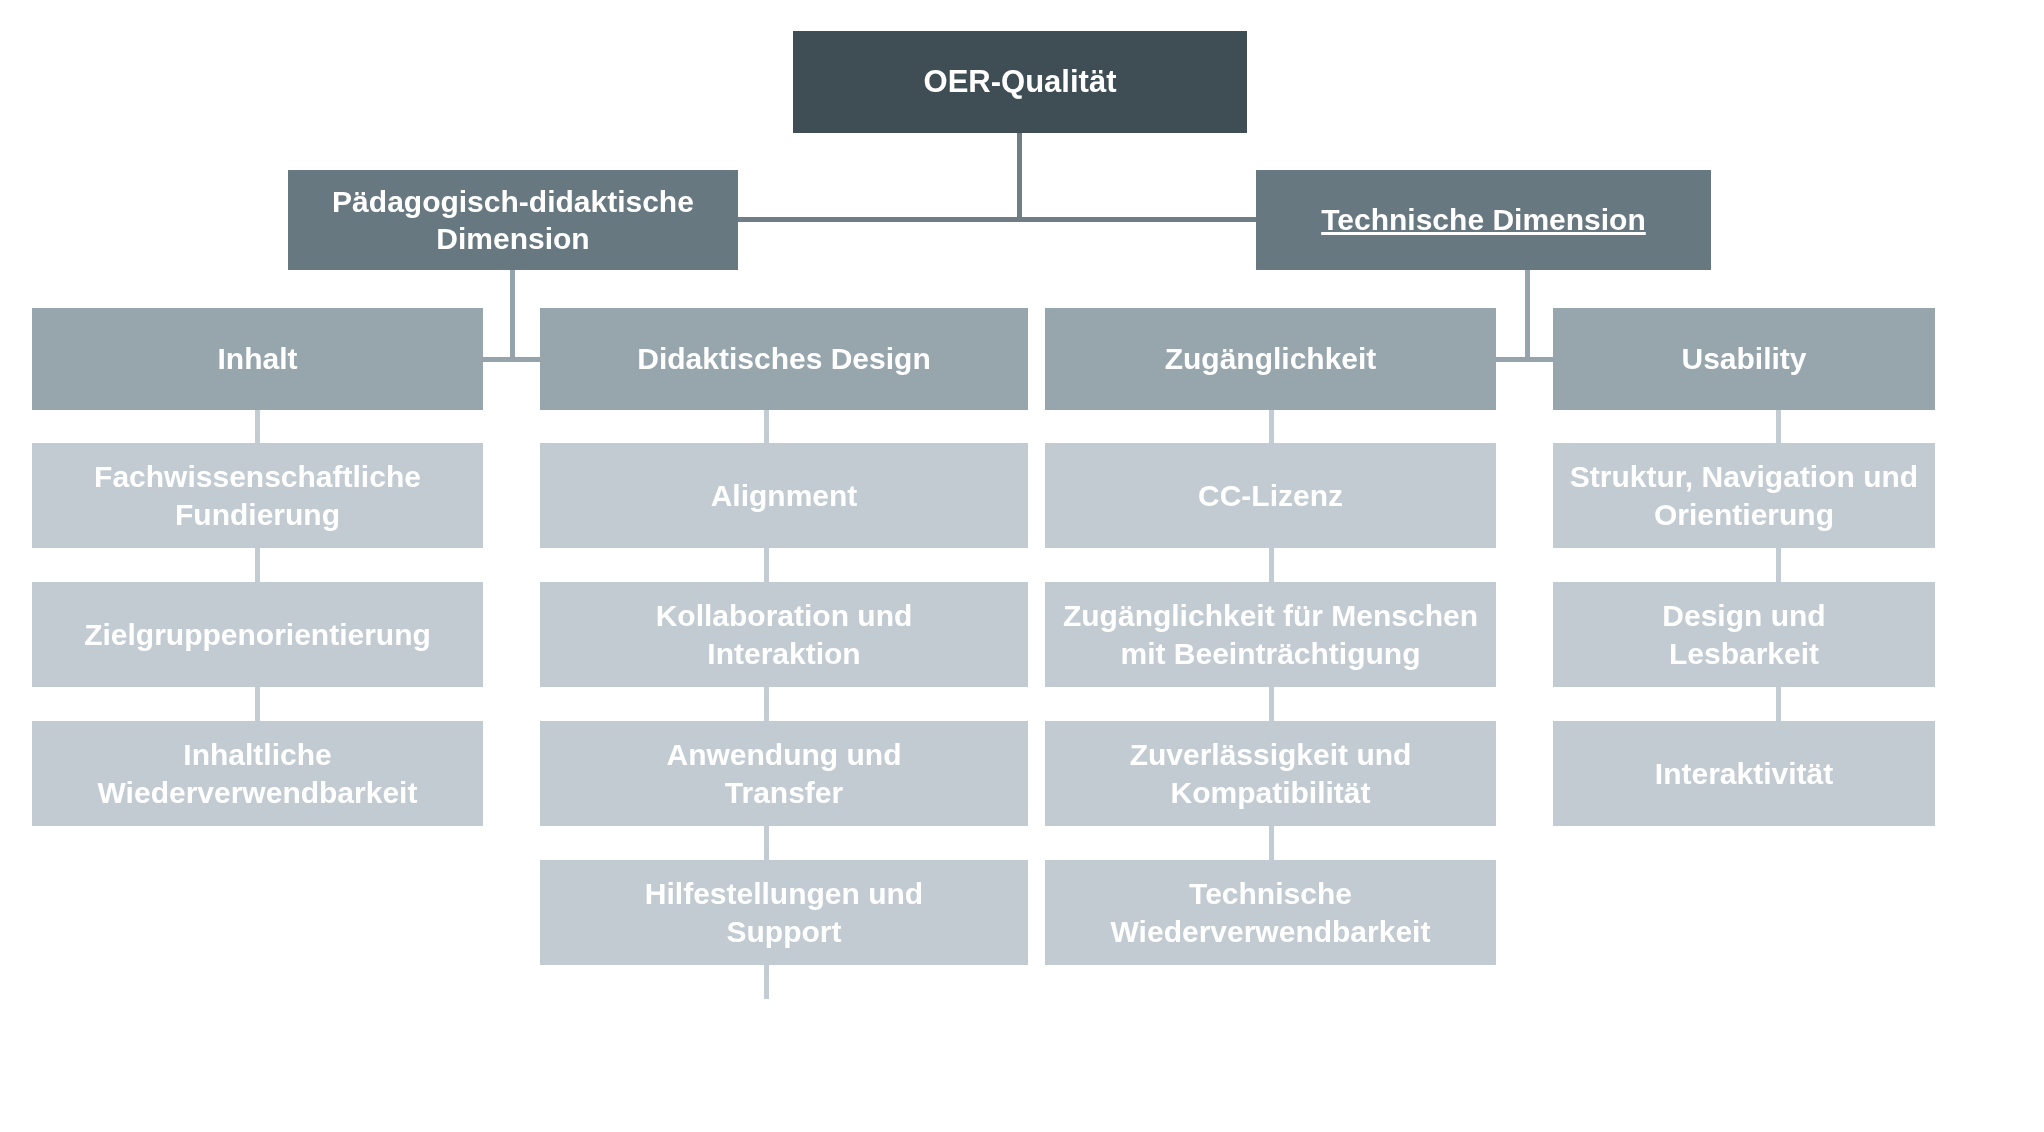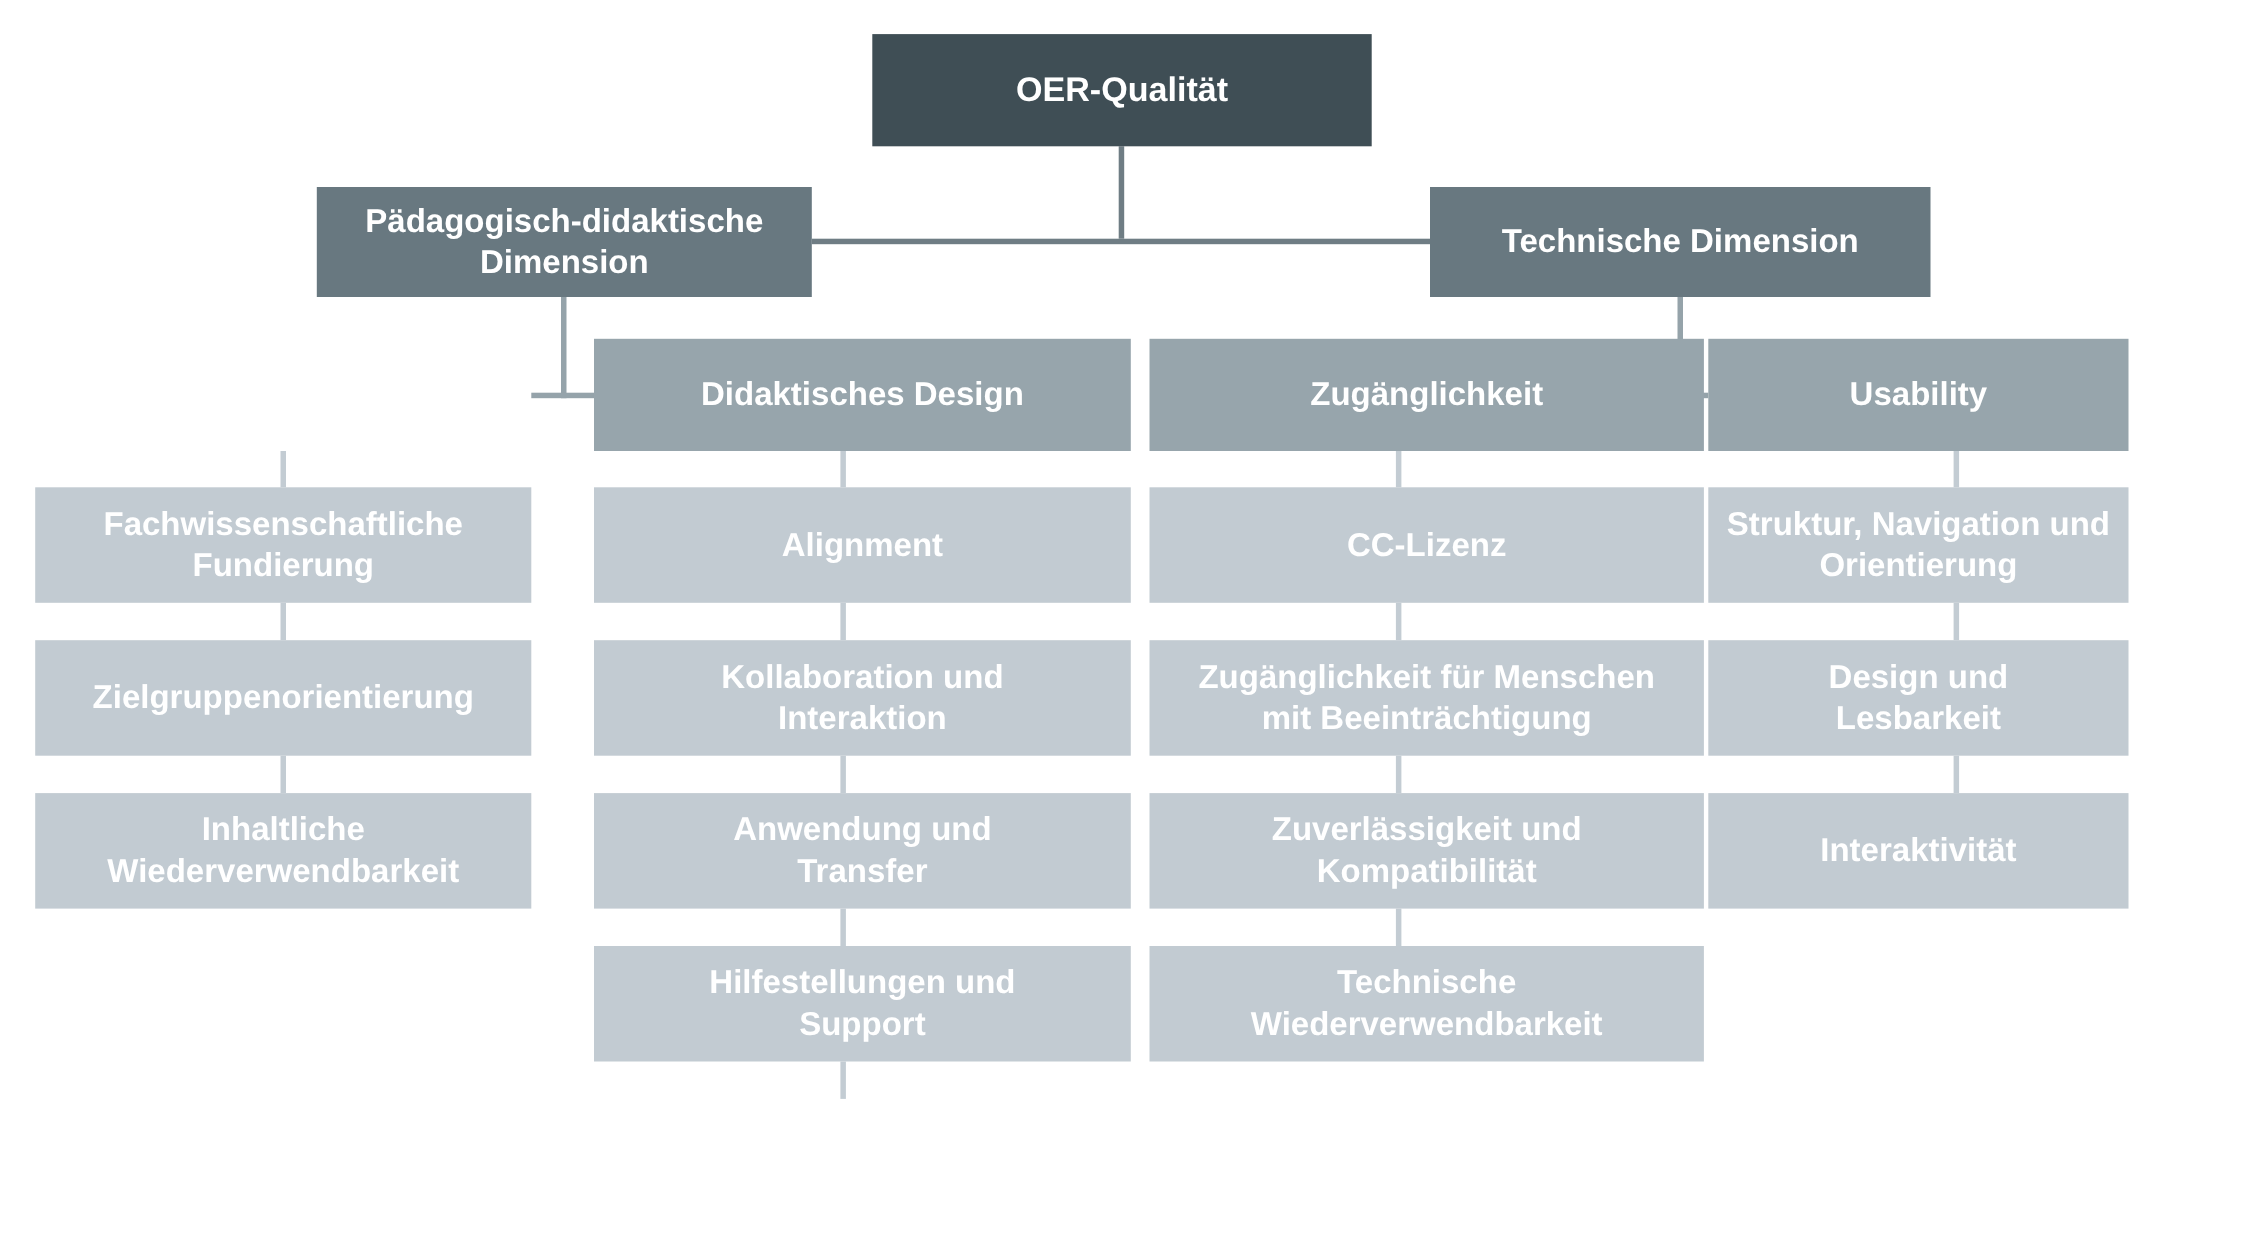--- a/index.html
+++ b/index.html
@@ -25,27 +25,27 @@
     font-weight: bold;
     font-size: 30px;
     line-height: 1.25;
     white-space: pre-line;
     box-sizing: border-box;
     padding: 20px 10px;
   }
   .lvl1   { background: var(--root-bg, #3F4E55); left: 793px;  top: 31px;  width: 454px; height: 102px; font-size: 31px; }
   .dim    { background: var(--dimension-bg, #687880); top: 170px; height: 100px; }
   .dim-paed { left: 288px;  width: 450px; }
-  .dim-tech { left: 1300px; width: 455px; }
+  .dim-tech { left: 1256px; width: 455px; text-decoration: underline; }
   .hdr    { background: var(--header-bg, #97A5AC); top: 308px; height: 102px; }
   .item   { background: var(--item-bg, #C2CBD2); height: 105px; }
 
   .c1 { left: 32px;   width: 451px; }
   .c2 { left: 540px;  width: 488px; }
-  .c3 { left: 1045px; width: 504px; }
+  .c3 { left: 1045px; width: 451px; }
   .c4 { left: 1553px; width: 382px; }
 
   .r1 { top: 443px; }
   .r2 { top: 582px; }
   .r3 { top: 721px; }
   .r4 { top: 860px; }
   .r5 { top: 999px; }
 
   .line { position: absolute; }
   .line.v { width: 5px; }
@@ -99,20 +99,21 @@
   <div class="line v light sx4 g0"></div>
   <div class="line v light sx4 g1"></div>
   <div class="line v light sx4 g2"></div>
 
   <div class="box lvl1">OER-Qualität</div>
 
   <div class="box dim dim-paed">Pädagogisch-didaktische
 Dimension</div>
   <div class="box dim dim-tech">Technische Dimension</div>
 
+  <div class="box hdr c1">Inhalt</div>
   <div class="box hdr c2">Didaktisches Design</div>
   <div class="box hdr c3">Zugänglichkeit</div>
   <div class="box hdr c4">Usability</div>
 
   <div class="box item c1 r1">Fachwissenschaftliche
 Fundierung</div>
   <div class="box item c1 r2">Zielgruppenorientierung</div>
   <div class="box item c1 r3">Inhaltliche
 Wiederverwendbarkeit</div>
 

